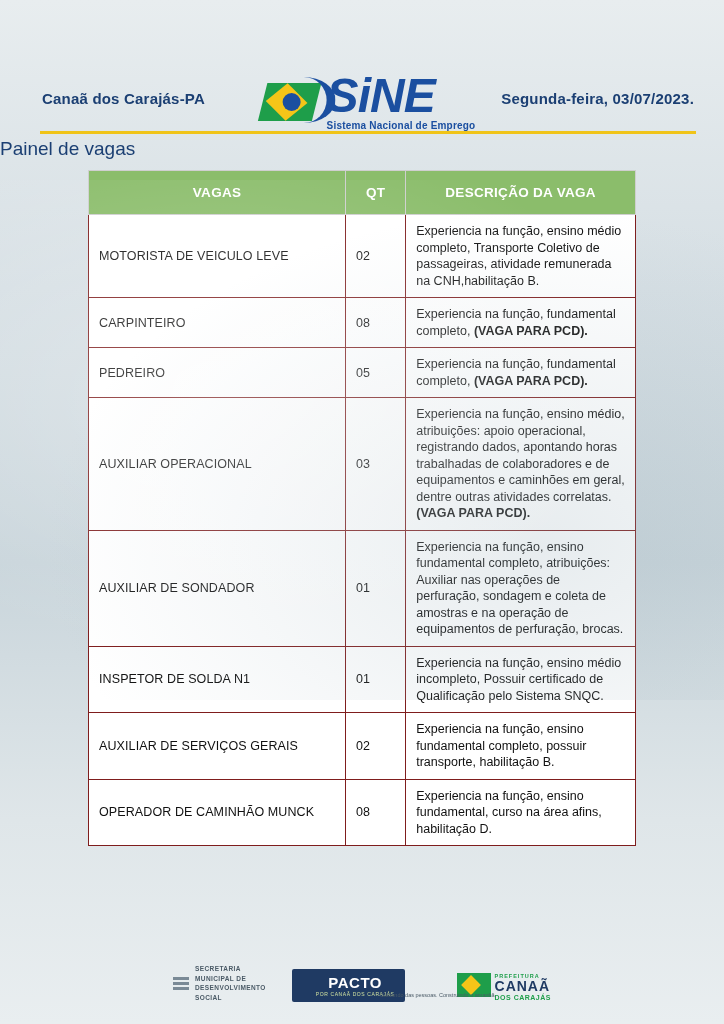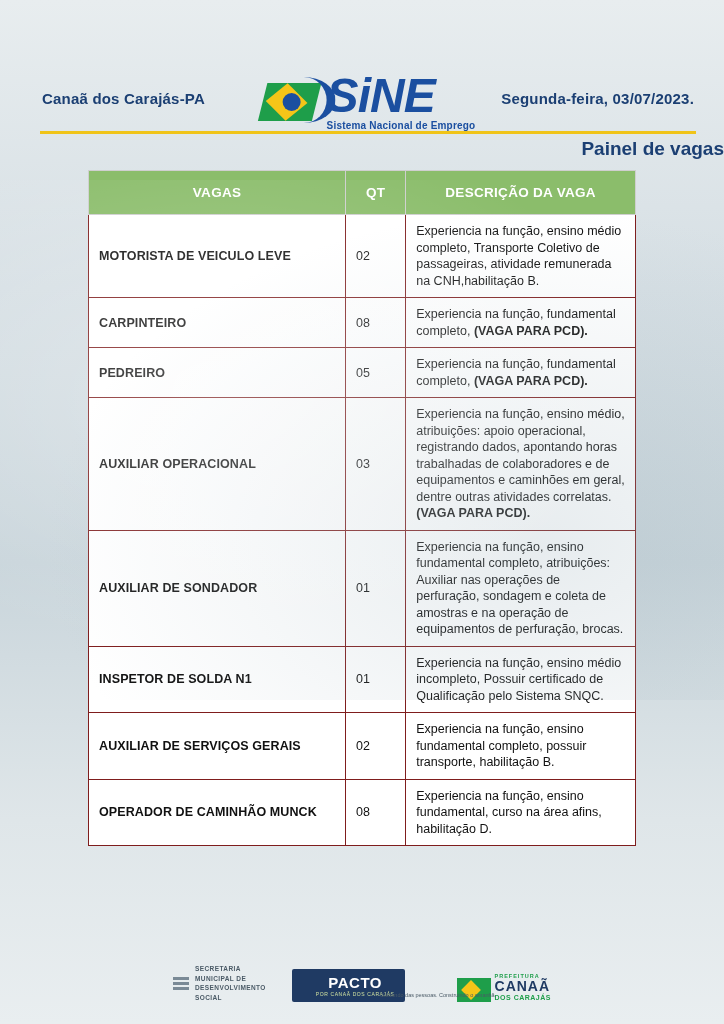--- a/index.html
+++ b/index.html
@@ -111,23 +111,23 @@
     letter-spacing: -1px;
   }
   .logo-sub {
     font-size: 10px;
     font-weight: bold;
     color: #1b4fa0;
     letter-spacing: 0.2px;
     margin-top: 1px;
   }
   .panel-title {
-    text-align: right;
+    text-align: left;
     font-size: 19px;
-    font-weight: bold;
+    font-weight: normal;
     color: #1b3f73;
     margin-top: 4px;
   }
   .table-wrap {
     margin: 10px 88px 0 88px;
   }
   table.vagas {
     width: 100%;
     border-collapse: collapse;
     background: #ffffff;
@@ -144,21 +144,21 @@
     letter-spacing: 0.3px;
   }
   table.vagas td {
     border: 1px solid #7f1d1d;
     padding: 8px 10px;
     vertical-align: middle;
     font-size: 12.5px;
     color: #111111;
   }
   td.cargo {
-    font-weight: bold;
+    font-weight: normal;
     font-size: 12.5px;
     letter-spacing: 0.1px;
   }
   td.qt {
     font-weight: normal;
     font-size: 12.5px;
   }
   td.desc {
     font-size: 12.5px;
     line-height: 1.32;
@@ -216,21 +216,21 @@
     letter-spacing: 0.5px;
   }
   .f-pacto .p-sub {
     font-size: 5px;
     letter-spacing: 0.6px;
     margin-top: 2px;
     color: #cfe0a0;
   }
   .f-pref {
     display: flex;
-    align-items: flex-end;
+    align-items: flex-start;
     gap: 4px;
     margin-left: 26px;
   }
   .f-pref .flag {
     width: 34px; height: 24px;
     background: #1e9e4a;
     position: relative;
   }
   .f-pref .flag::after {
     content: "";

